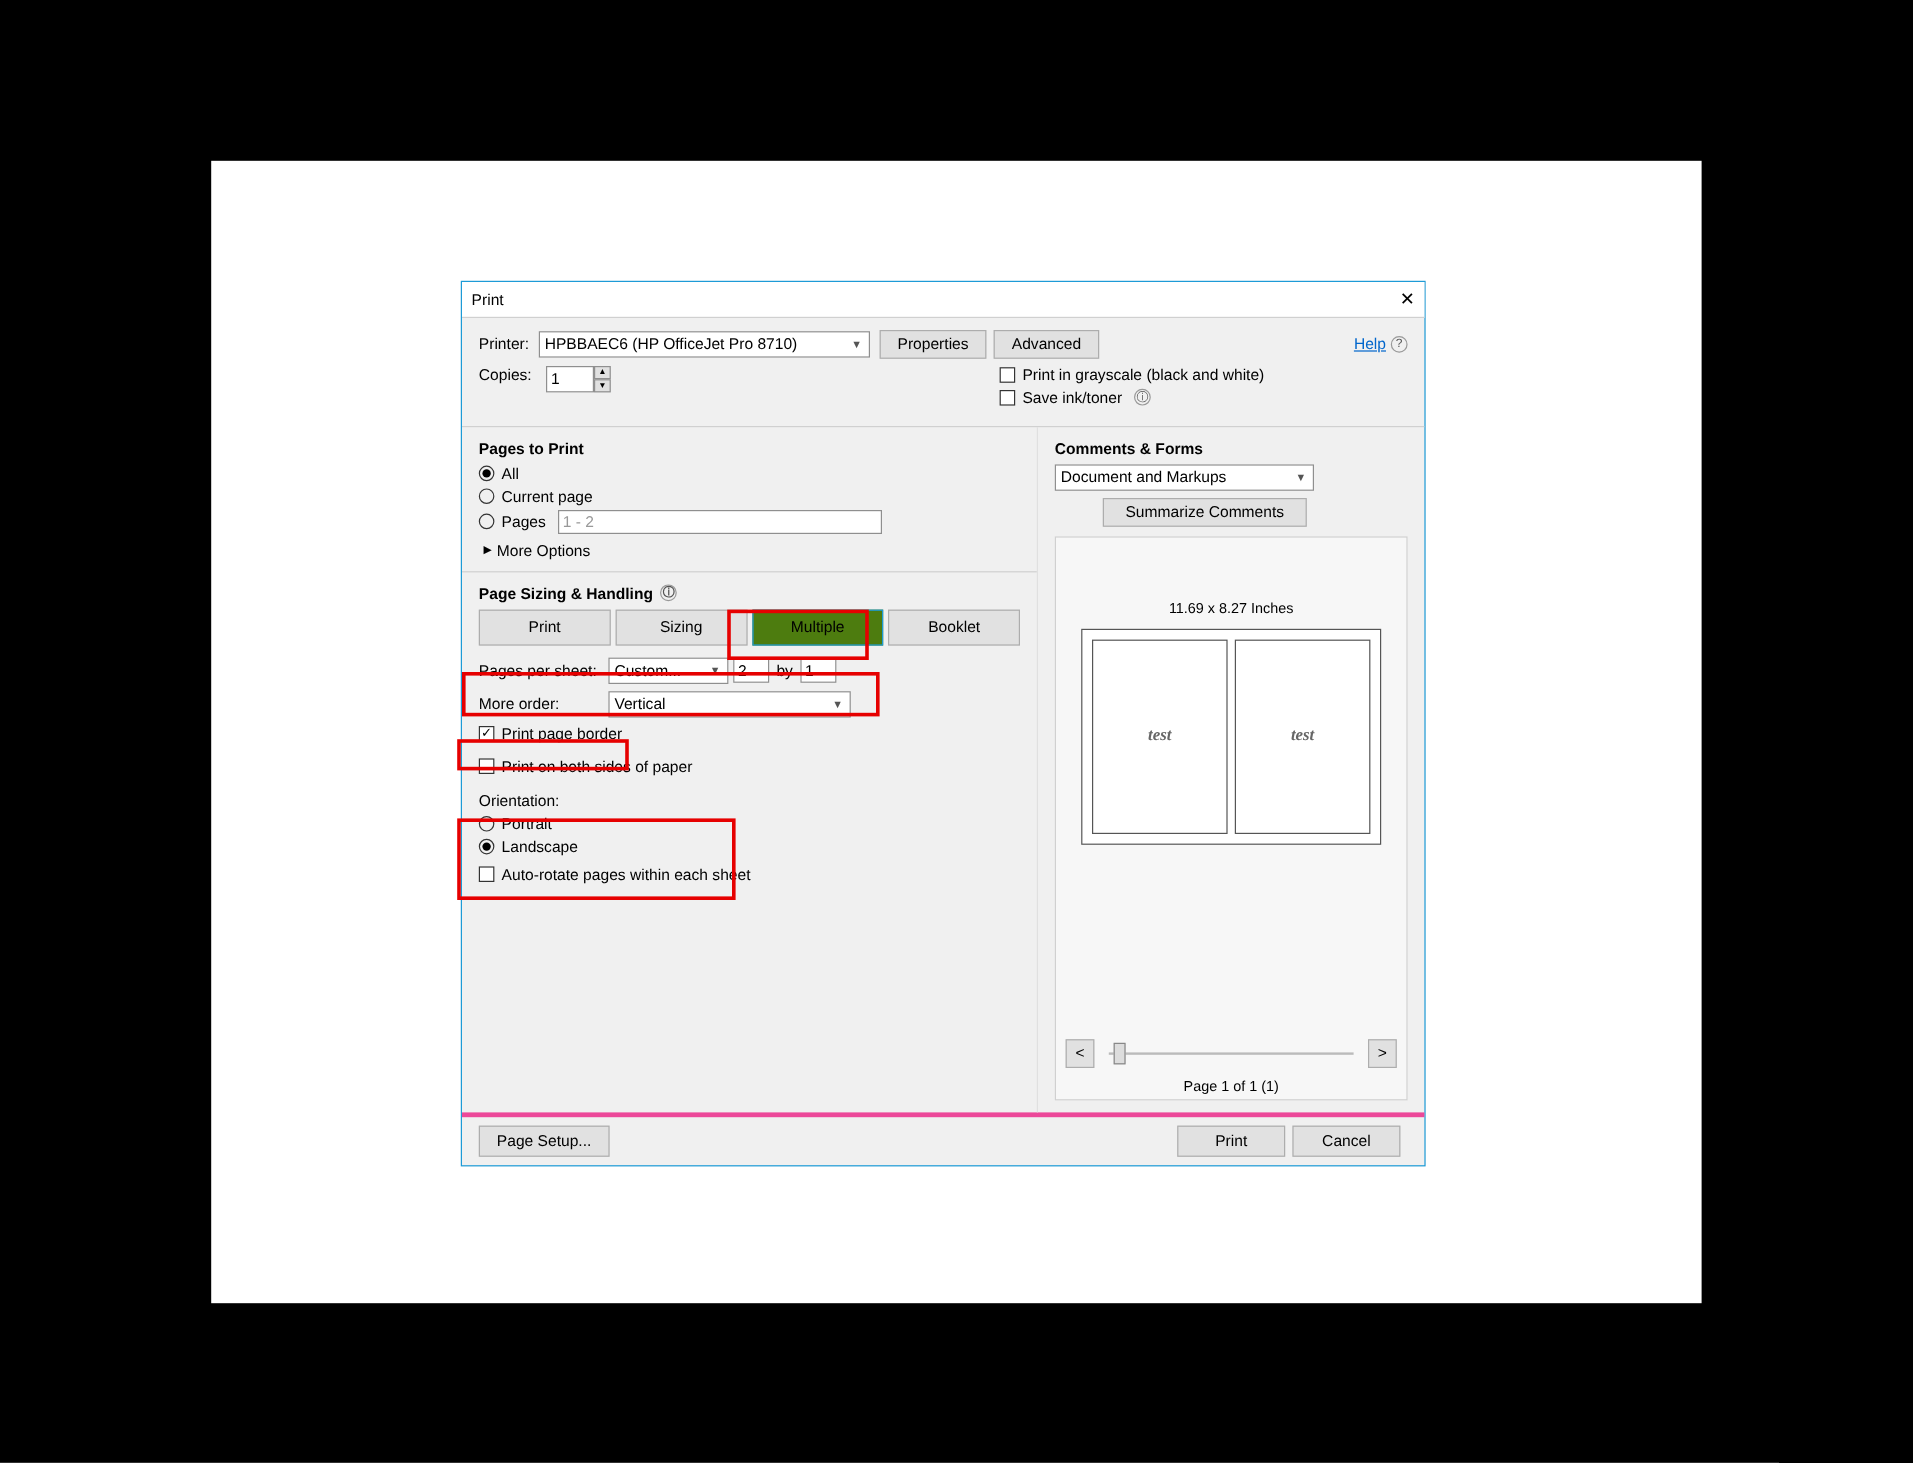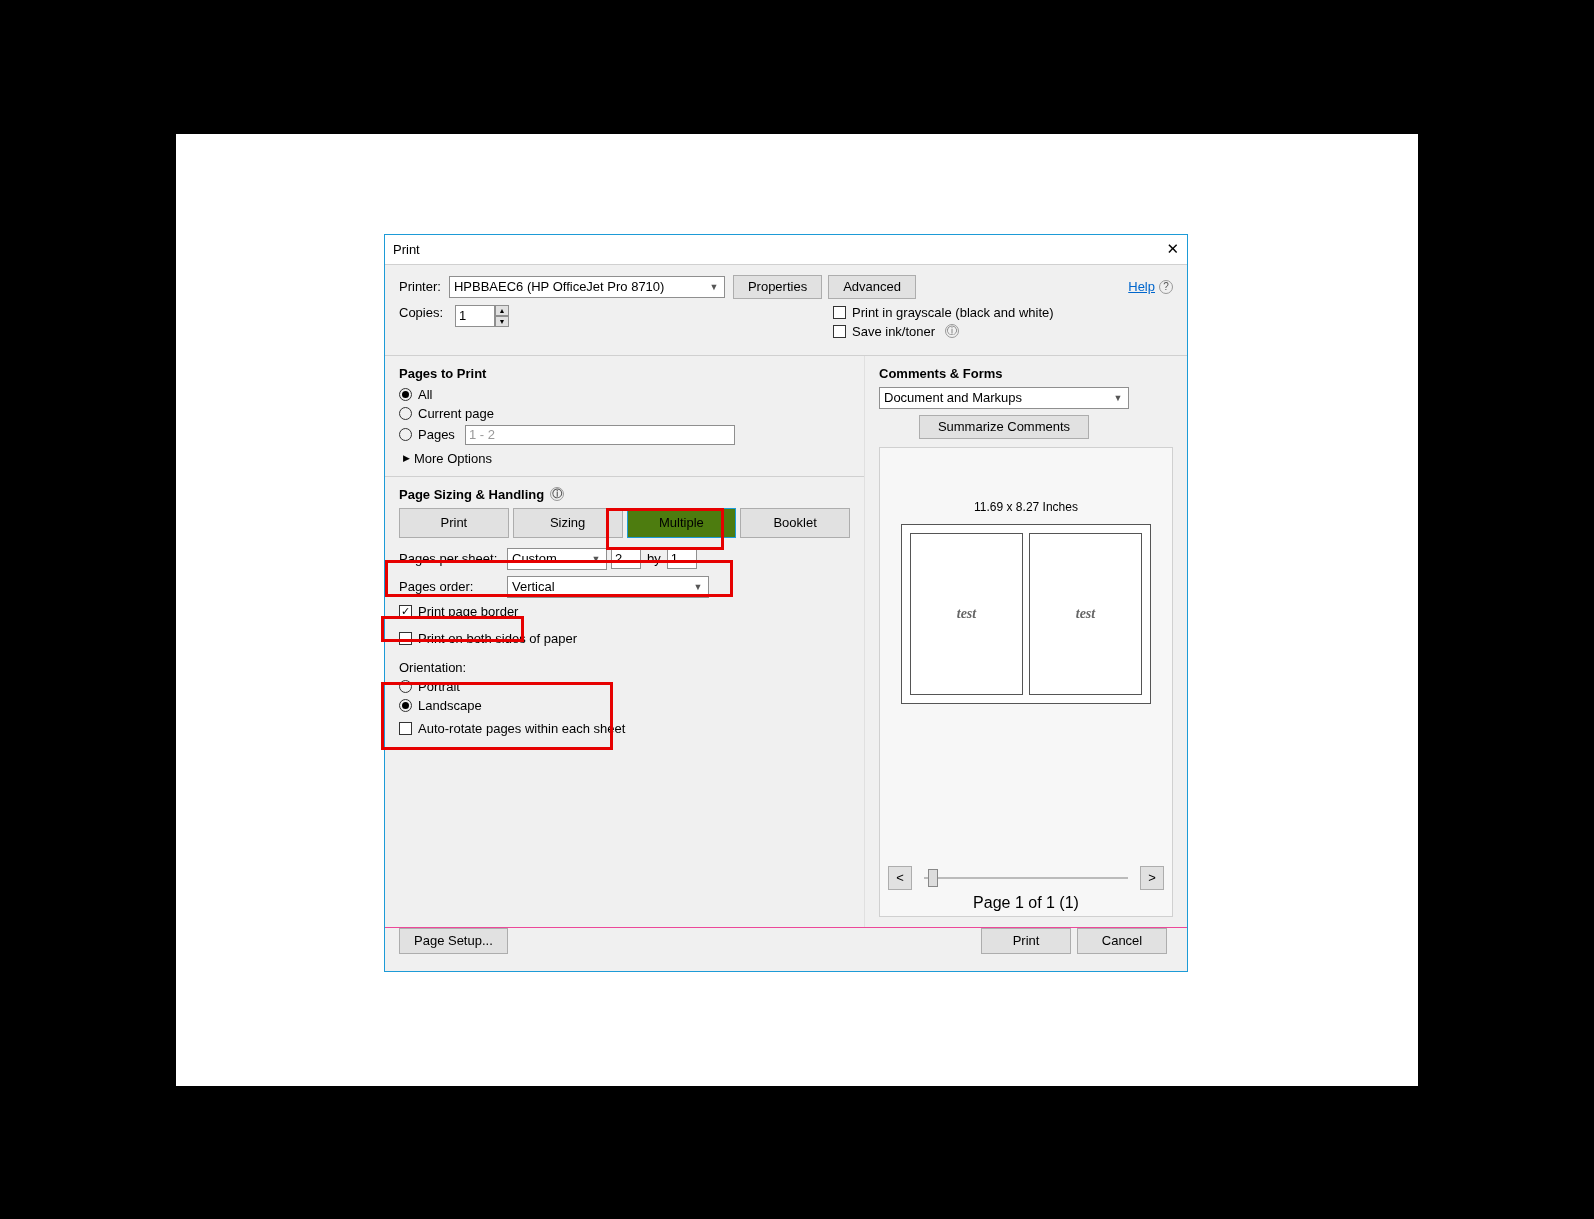--- a/index.html
+++ b/index.html
@@ -41,22 +41,22 @@
 .preview-area { flex: 1; background: #f7f7f7; border: 1px solid #d0d0d0; margin-top: 8px; display: flex; flex-direction: column; align-items: center; padding-top: 52px; position: relative; }
 .preview-dim { font-size: 12px; margin-bottom: 10px; }
 .preview-paper { width: 250px; height: 180px; background: #fff; border: 1px solid #555; display: flex; align-items: center; justify-content: center; gap: 6px; padding: 8px; }
 .preview-page { flex: 1; height: 100%; border: 1px solid #555; display: flex; align-items: center; justify-content: center; }
 .preview-page span { font-family: cursive; font-style: italic; font-size: 14px; color: #666; font-weight: bold; }
 .nav-row { position: absolute; bottom: 26px; left: 0; right: 0; display: flex; align-items: center; padding: 0 8px; gap: 6px; }
 .nav-btn { width: 24px; height: 24px; border: 1px solid #adadad; background: #e1e1e1; display: flex; align-items: center; justify-content: center; cursor: pointer; }
 .slider-track { flex: 1; height: 20px; display: flex; align-items: center; position: relative; margin: 0 6px; }
 .slider-line { flex: 1; height: 2px; background: #bbb; }
 .slider-thumb { position: absolute; left: 4px; width: 10px; height: 18px; background: #ddd; border: 1px solid #888; }
-.page-of { position: absolute; bottom: 4px; left: 0; right: 0; text-align: center; font-size: 16px;}
-.footer { height: 44px; border-top: 1px solid #ec4899; display: flex; align-items: flex-start; padding: 0 14px; }
+.page-of { position: absolute; bottom: 4px; left: 0; right: 0; text-align: center; font-size: 12px;}
+.footer { height: 44px; border-top: 4px solid #ec4899; display: flex; align-items: center; padding: 0 14px; }
 .divider { height: 1px; background: #d0d0d0; margin: 10px -14px; }
 </style>
 </head>
 <body>
 
 <div class="outer-frame">
   <div class="dialog">
 
     <div class="titlebar">
       <div class="title">Print</div>
@@ -155,21 +155,21 @@
           <div class="select" style="width:100px">
             <span>Custom...</span>
             <span class="chev">▼</span>
           </div>
           <input class="tiny-input" style="width: 30px; margin-left: 4px;" value="2">
           <span style="margin:0 6px">by</span>
           <input class="tiny-input" style="width: 30px;" value="1">
         </div>
 
         <div class="row">
-          <span style="width:108px">Pages order:</span>
+          <span style="width:108px">More order:</span>
           <div class="select" style="width:202px">
             <span>Vertical</span>
             <span class="chev">▼</span>
           </div>
         </div>
 
         <div class="checkbox-row">
             <span class="checkbox checked"></span>
             <span>Print page border</span>
           </div>
@@ -197,21 +197,21 @@
           </div>
 
         <div class="red-box" style="left:221px; top:152px; width:118px; height:42px"></div>
         <div class="red-box" style="left:0px;   top:204px; width:348px; height:37px"></div>
         <div class="red-box" style="left:-4px;  top:260px; width:143px; height:26px"></div>
         <div class="red-box" style="left:-4px;  top:326px; width:232px; height:68px"></div>
       </div>
 
       <div class="right-pane">
         <div class="section-title">Comments &amp; Forms</div>
-        <div class="select" style="width:250px">
+        <div class="select" style="width:216px">
           <span>Document and Markups</span>
           <span class="chev">▼</span>
         </div>
         <div style="height:6px"></div>
         <div class="btn" style="width:170px; margin-left:40px">
             <span>Summarize Comments</span>
           </div>
 
         <div class="preview-area">
           <div class="preview-dim">11.69 x 8.27 Inches</div>

